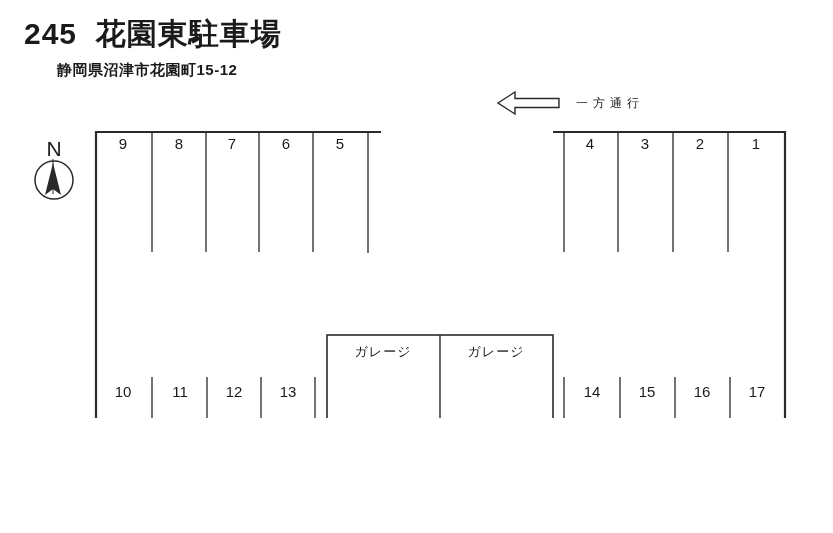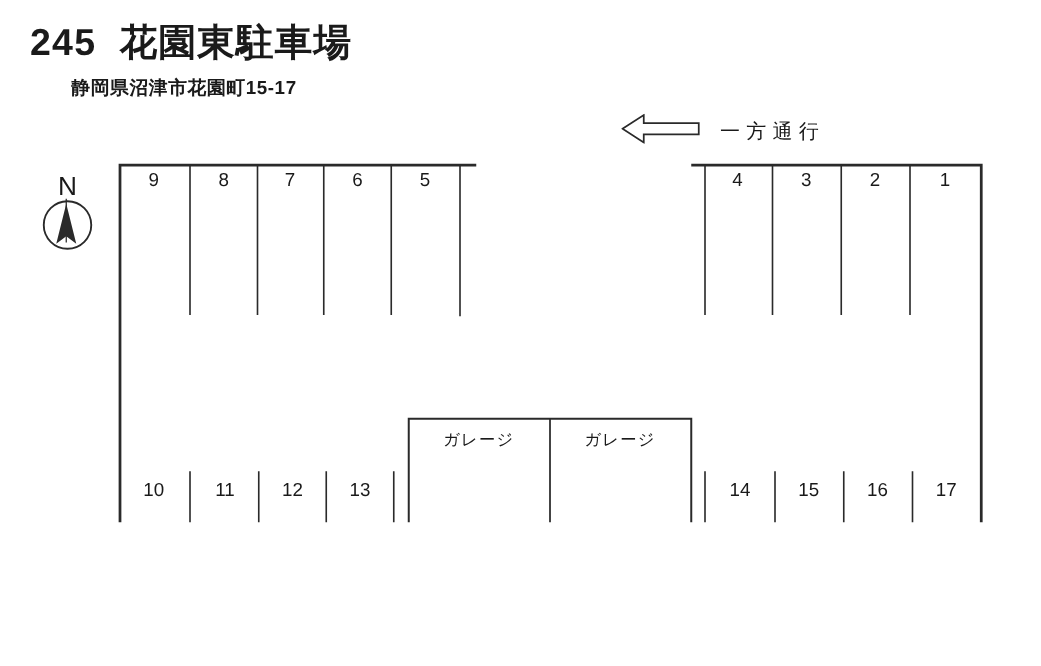--- a/index.html
+++ b/index.html
@@ -27,21 +27,21 @@
     letter-spacing: 0.5px;
   }
   .road-label {
     left: 353px; top: 93px;
     font-size: 18px;
     letter-spacing: 31px;
     white-space: pre;
   }
   .one-way-label {
     left: 576px; top: 95px;
-    font-size: 16px;
+    font-size: 12px;
     letter-spacing: 5px;
     white-space: pre;
   }
   .arrow-svg { left: 497px; top: 91px; }
   .compass-svg { left: 32px; top: 133px; }
   .lot-svg { left: 0; top: 0; }
   svg text {
     font-family: "Liberation Sans", "DejaVu Sans", sans-serif;
     fill: #1a1a1a;
   }
@@ -49,21 +49,21 @@
   .garage-label { font-size: 13px; letter-spacing: 1px; }
   .compass-n { font-size: 21px; }
   .lot-line { stroke: #2a2a2a; fill: none; }
 </style>
 </head>
 <body>
 
 <div class="canvas">
 
   <div class="abs page-title">245  花園東駐車場</div>
-  <div class="abs address">静岡県沼津市花園町15-17</div>
+  <div class="abs address">静岡県沼津市花園町15-12</div>
 
 
   <svg class="abs arrow-svg" width="63" height="24" viewBox="0 0 63 24">
     <polygon points="1,12 18,1 18,7.5 62,7.5 62,16.5 18,16.5 18,23" fill="#ffffff" stroke="#2a2a2a" stroke-width="1.4"></polygon>
   </svg>
 
   <div class="abs one-way-label">一方通行</div>
 
   <svg class="abs compass-svg" width="46" height="72" viewBox="0 0 46 72">
     <text x="22" y="23" text-anchor="middle" class="compass-n">N</text>

